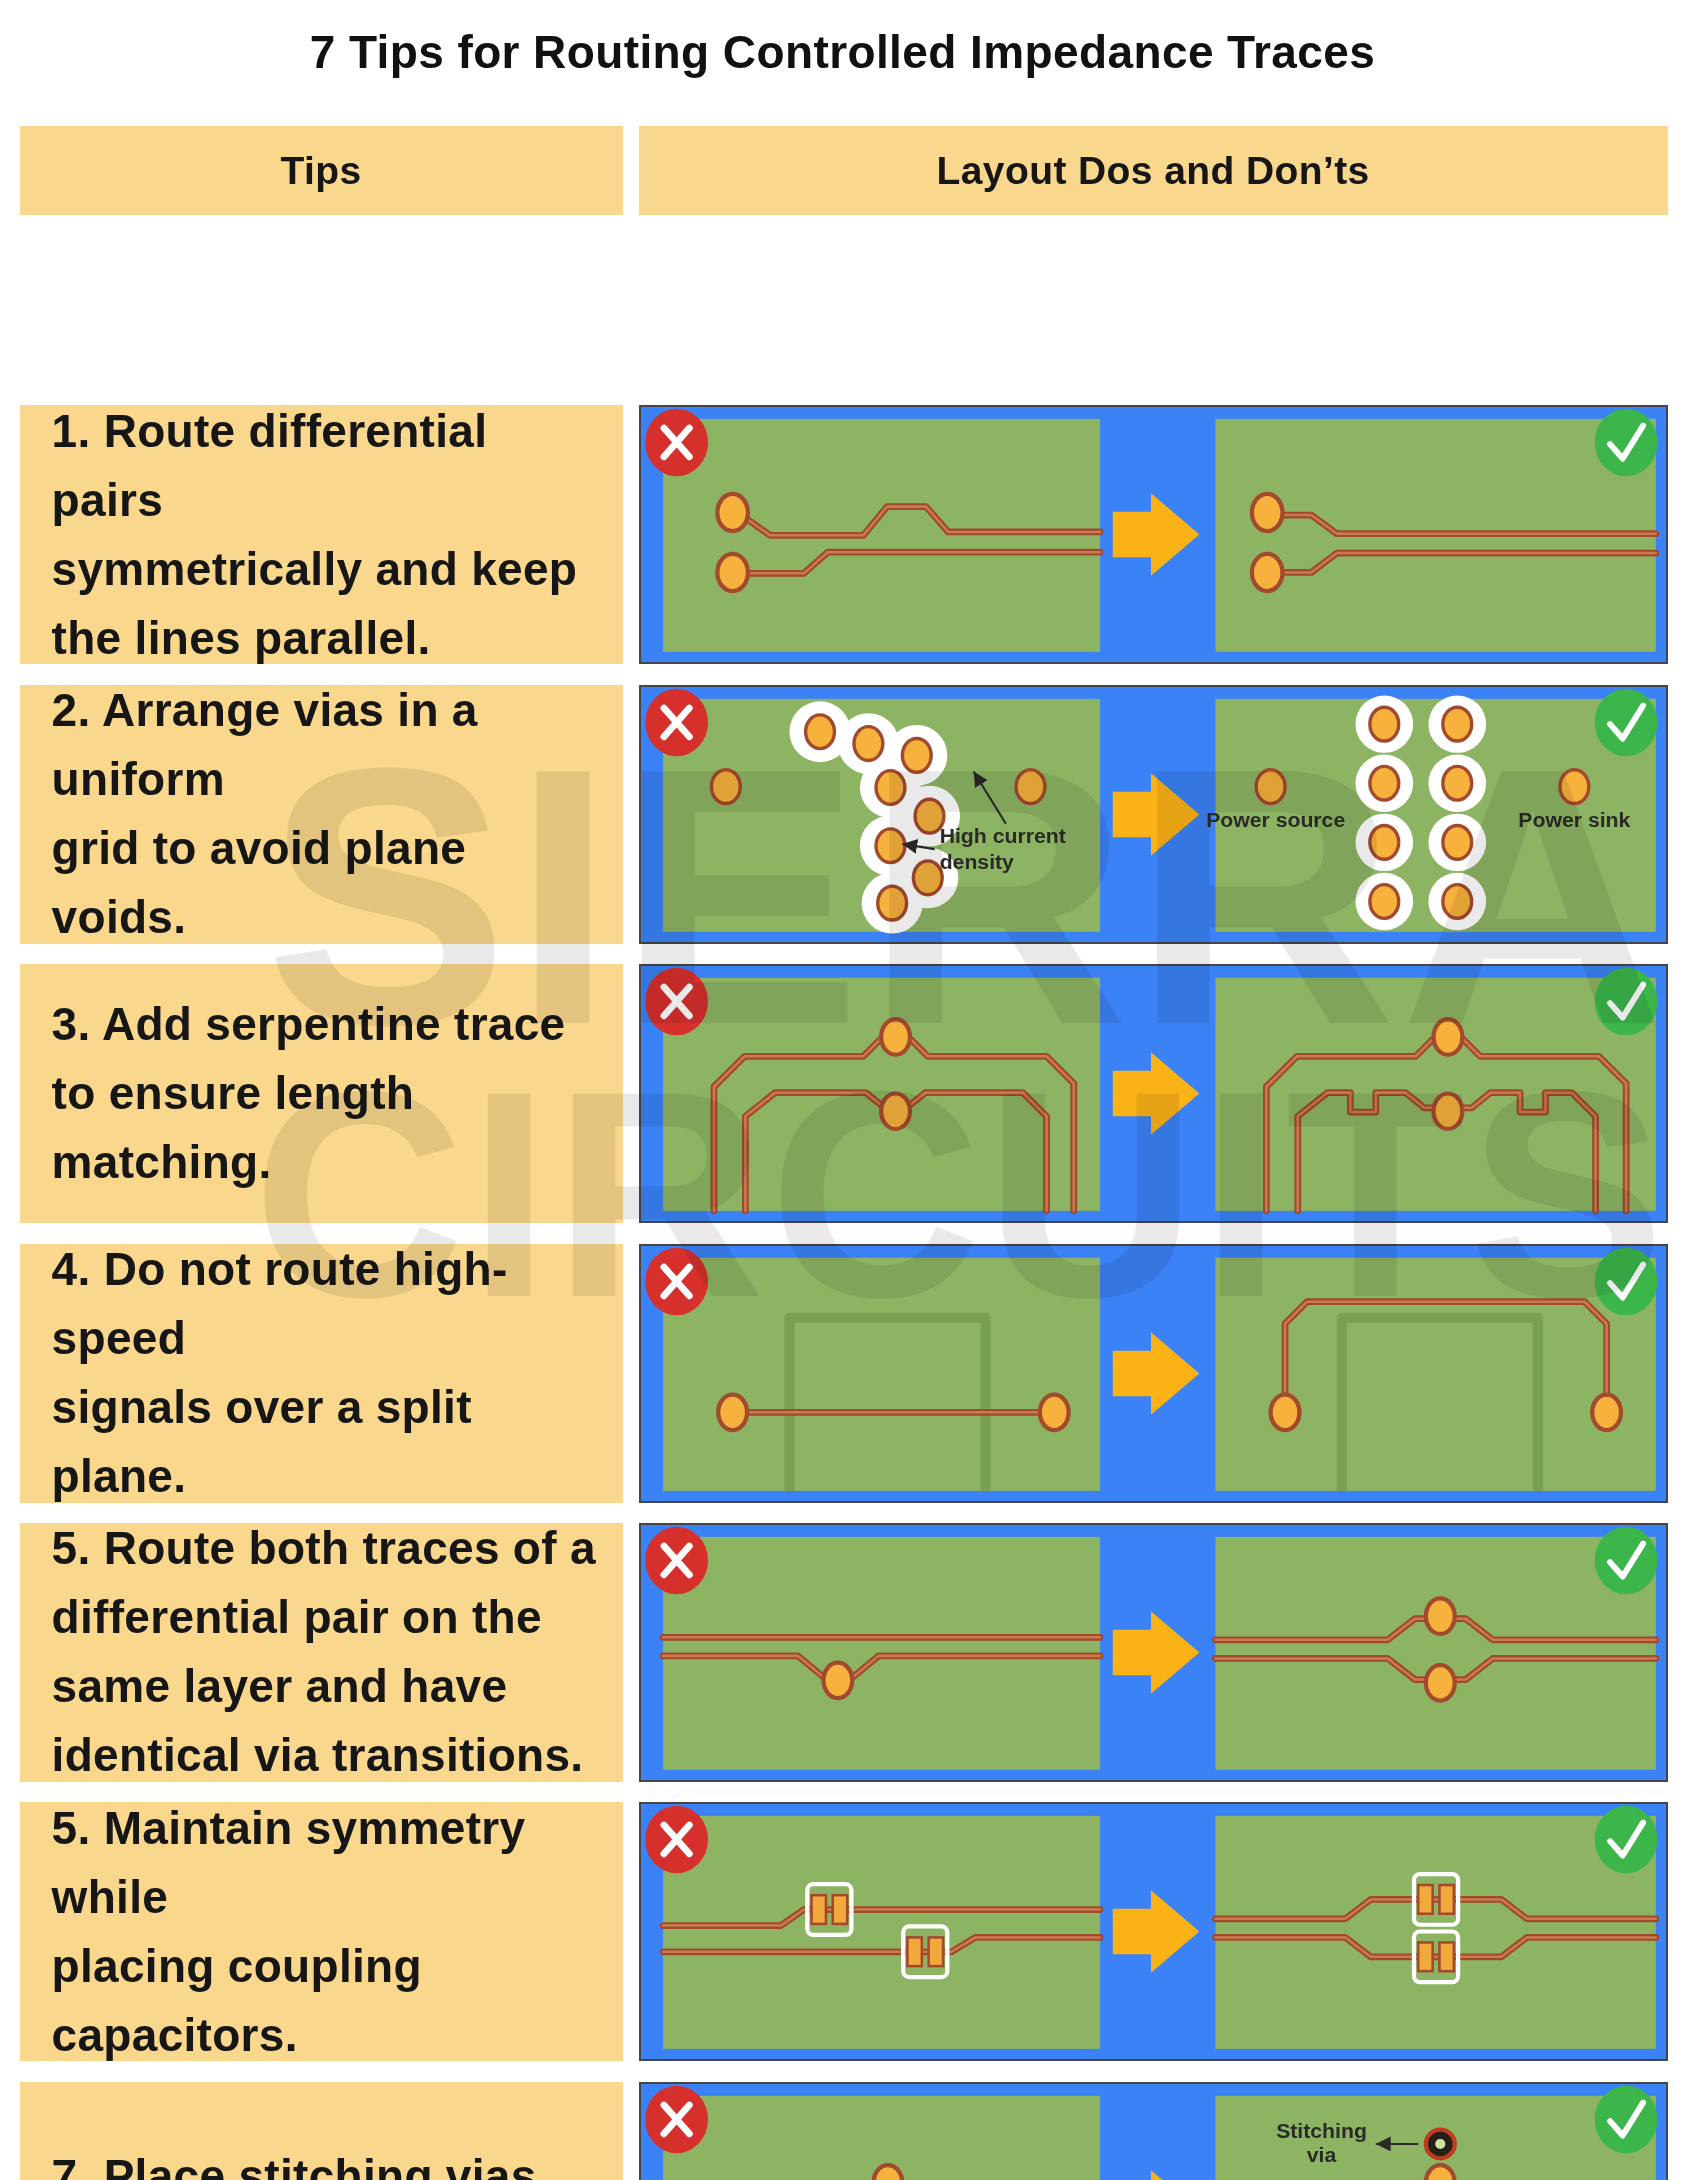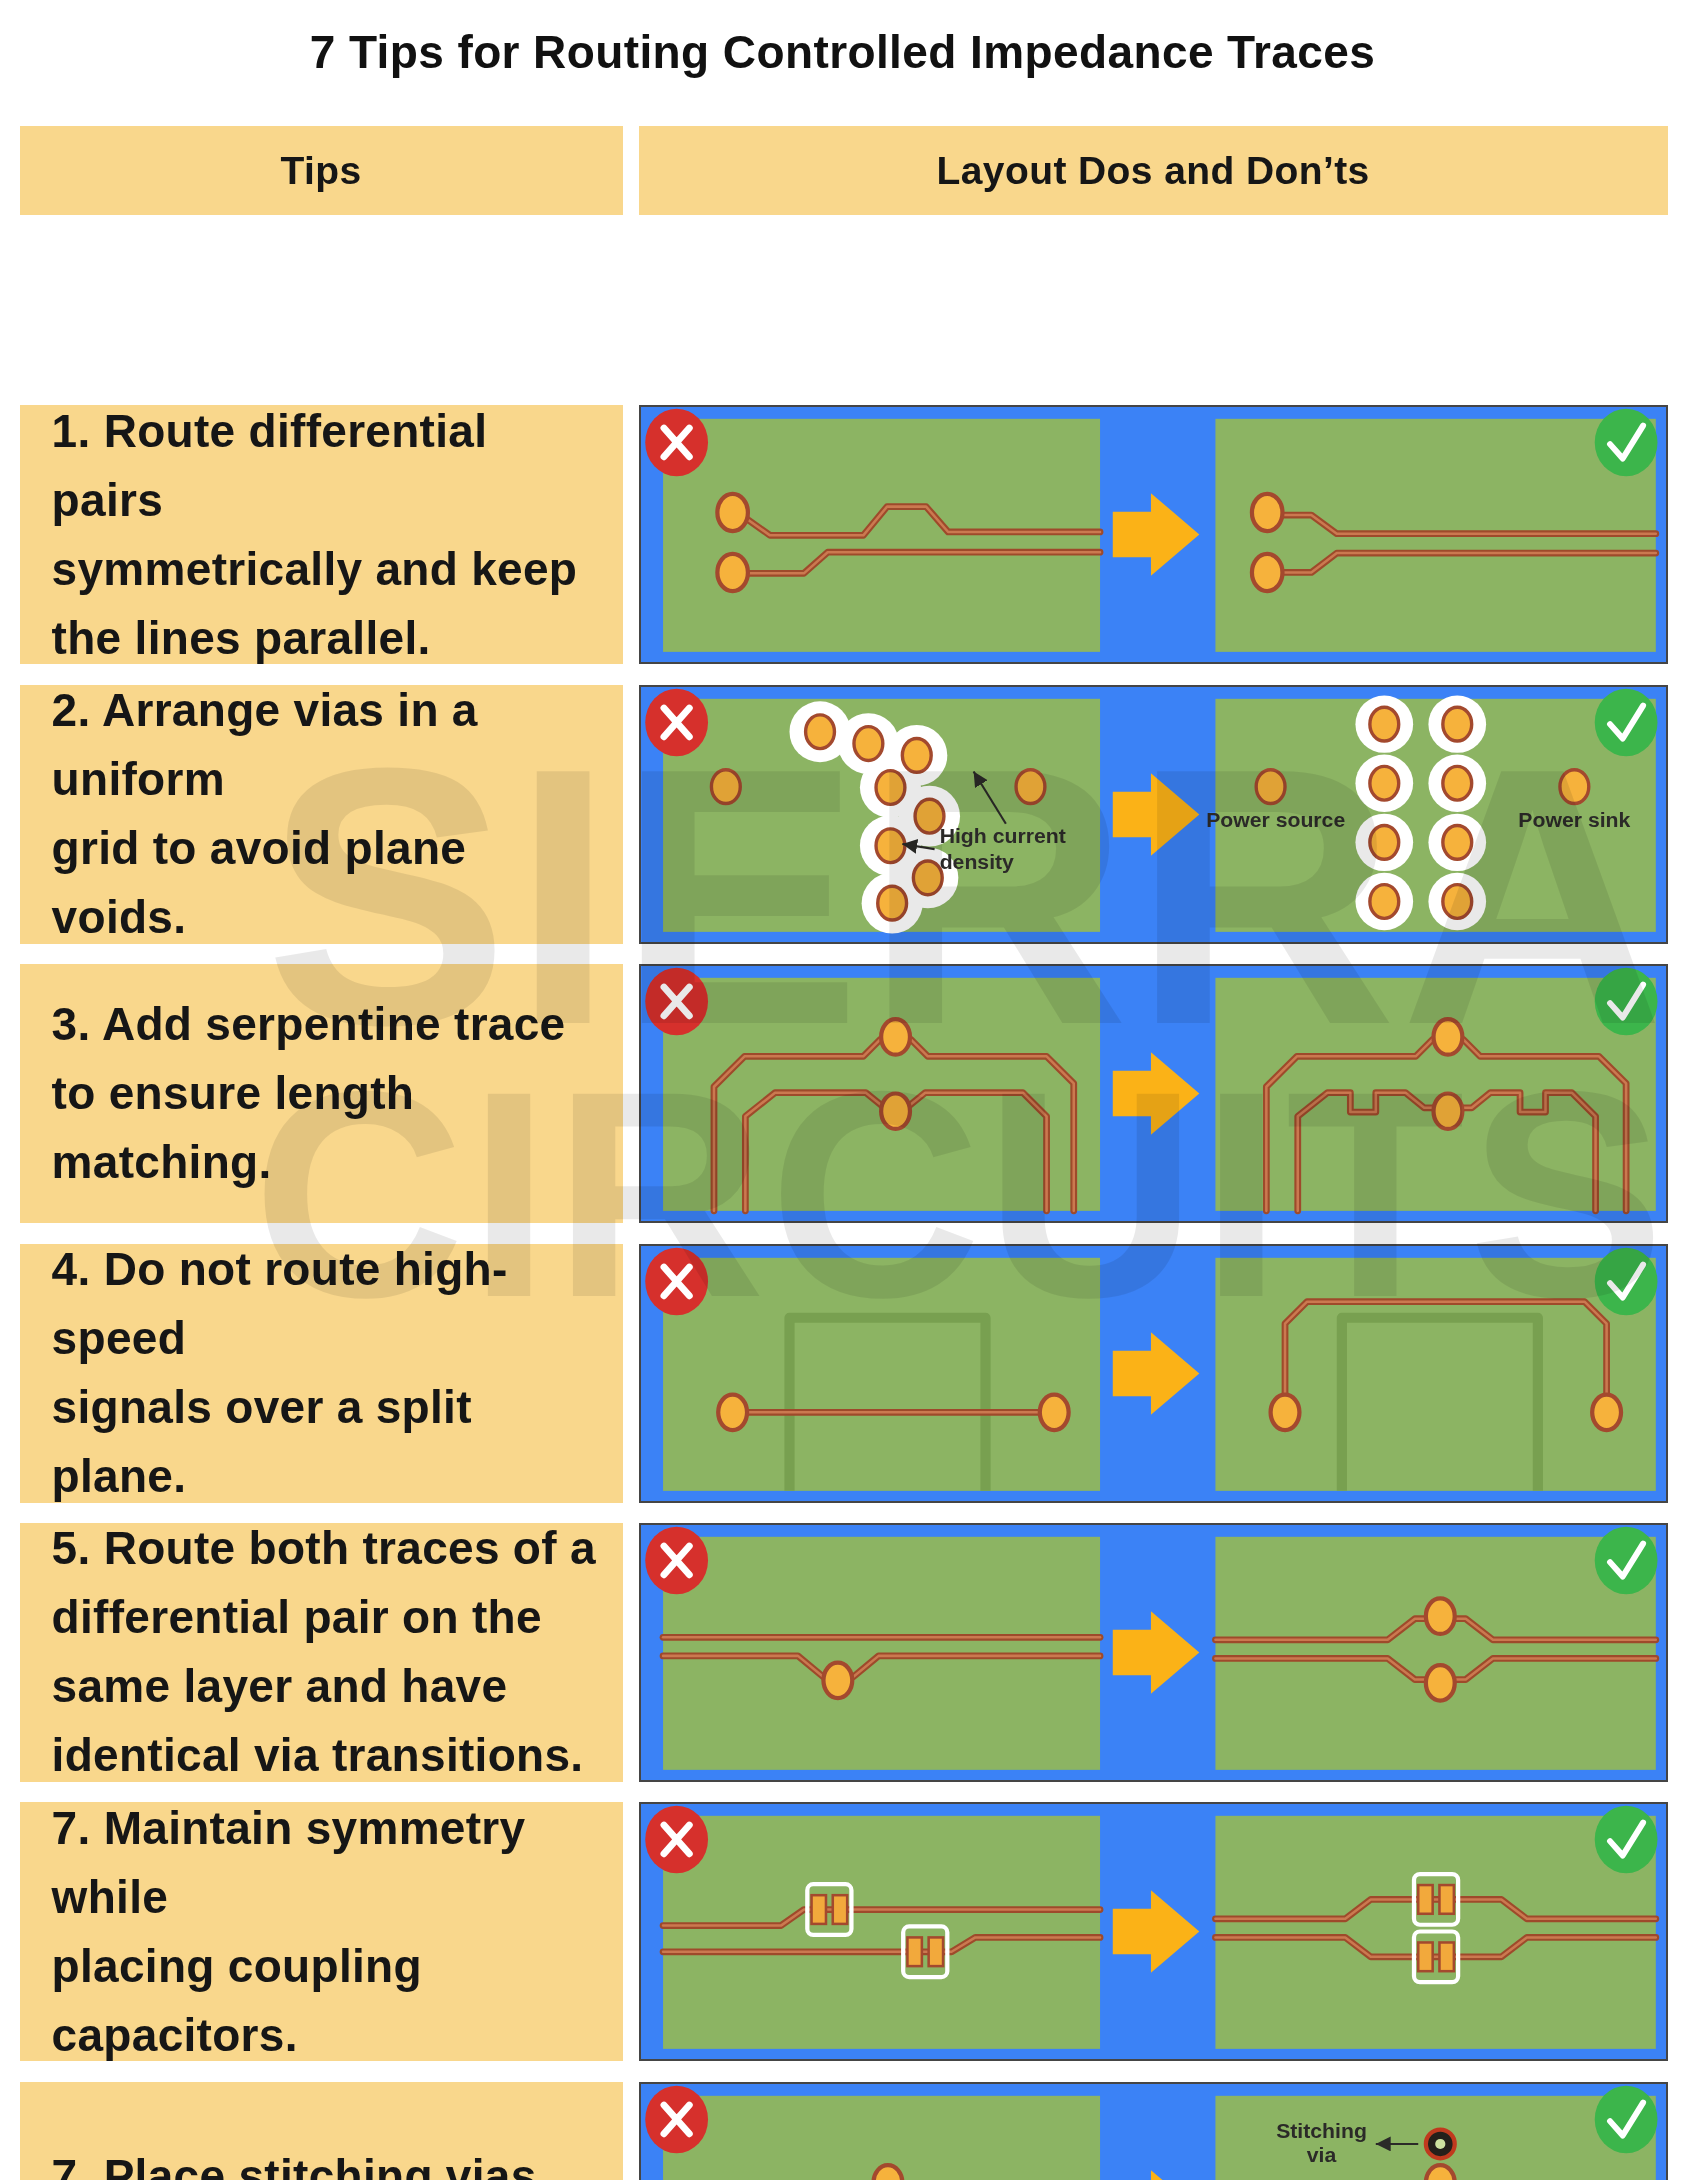--- a/index.html
+++ b/index.html
@@ -280,21 +280,21 @@
           <path d="M27 25 L57 59 M57 25 L27 59" stroke="#fff" stroke-width="8" stroke-linecap="round" fill="none"></path>
         </g>
         <g>
           <ellipse cx="1161" cy="42" rx="37" ry="40" fill="#3CB54B"></ellipse>
           <path d="M1142 44 L1157 61 L1181 22" stroke="#fff" stroke-width="7" fill="none" stroke-linecap="round" stroke-linejoin="round"></path>
         </g>
       </svg>
     </div>
 
     <div class="tip">
-      <span>7. Maintain symmetry while
+      <span>5. Maintain symmetry while
 placing coupling
 capacitors.</span>
     </div>
     <div class="panel">
       <svg viewBox="0 0 1208 302" preserveAspectRatio="none">
         <defs>
           <path id="r6a" d="M26 144 H165 L192 125 H541"></path>
           <path id="r6b" d="M26 175 H366 L394 158 H541"></path>
           <path id="r6c" d="M677 136 H830 L860 113 H1014 L1044 136 H1196"></path>
           <path id="r6d" d="M677 158 H830 L860 181 H1014 L1044 158 H1196"></path>

